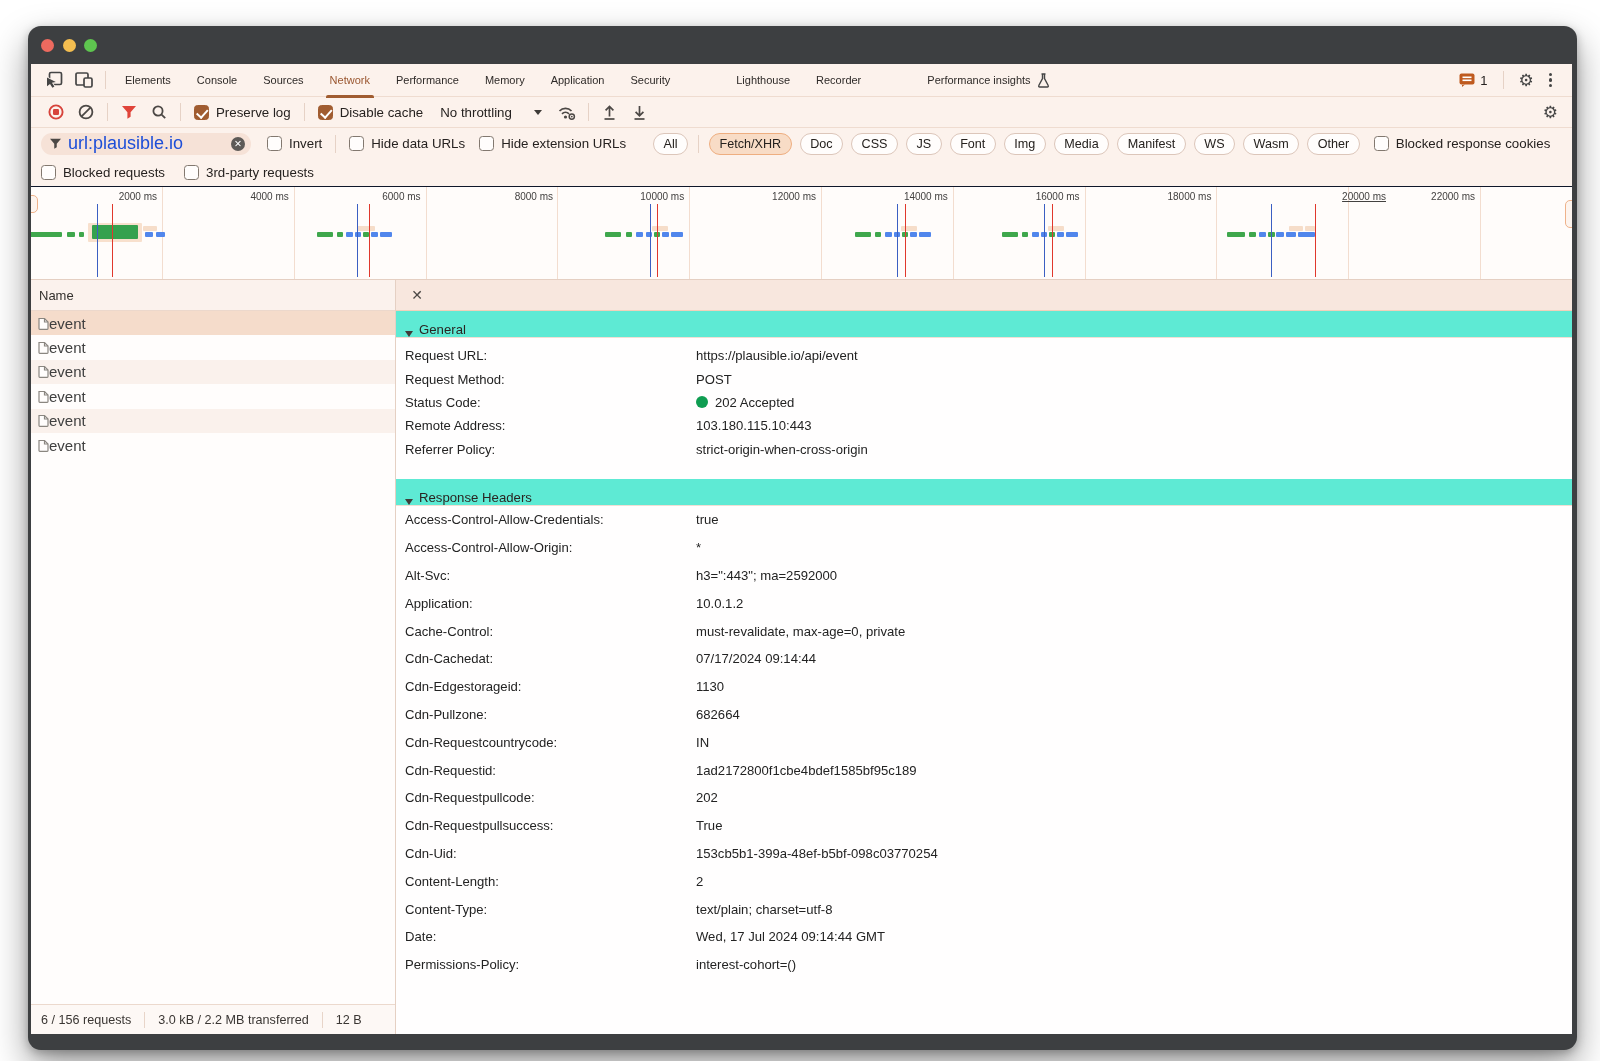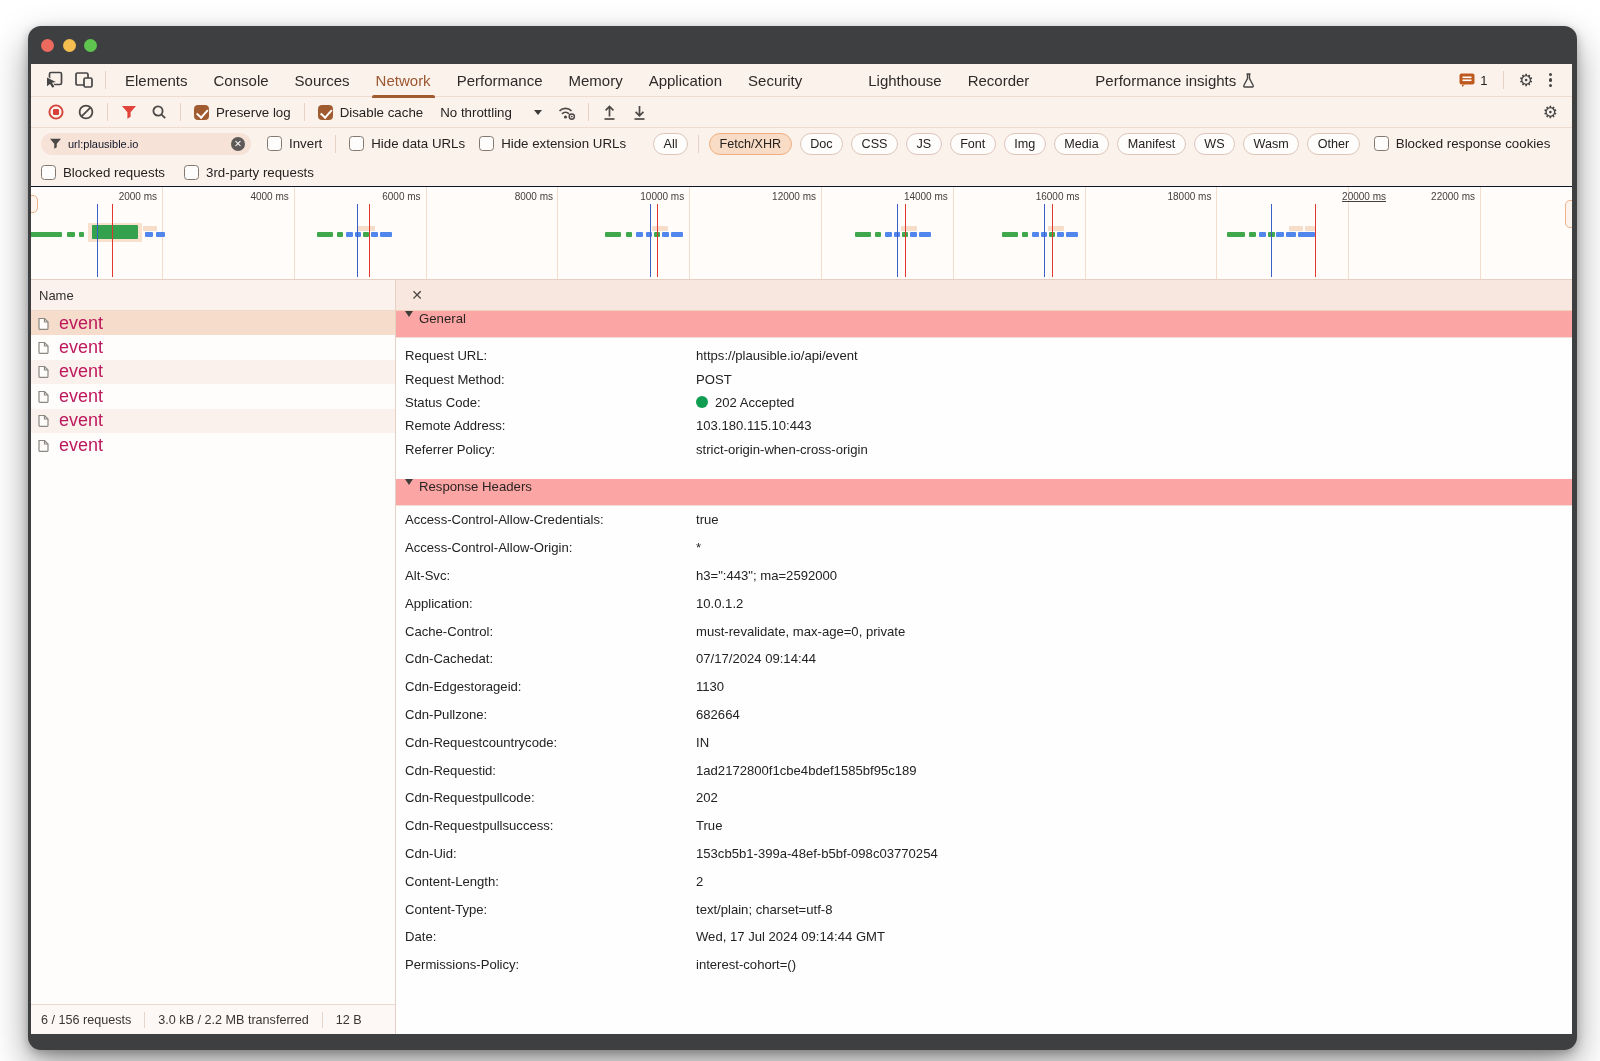--- a/index.html
+++ b/index.html
@@ -6,21 +6,21 @@
 body{width:1600px;height:1061px;background:#fff;font-family:"Liberation Sans",sans-serif;position:relative;overflow:hidden;font-size:13px;color:#262220}
 #window{position:absolute;left:28px;top:26px;width:1549px;height:1024px;background:#3d3f41;border-radius:13px;box-shadow:0 16px 36px rgba(0,0,0,.40),0 3px 10px rgba(0,0,0,.25)}
 #titlebar{height:38px;display:flex;align-items:center;gap:8.5px;padding-left:13px}
 .tl{width:13px;height:13px;border-radius:50%}
 #content{position:absolute;left:3px;right:5px;top:38px;bottom:16px;background:#fcf2ec;overflow:hidden;display:flex;flex-direction:column}
 
 #tabbar{height:33px;flex:0 0 33px;display:flex;align-items:center;border-bottom:1px solid #efdcd0;background:#fcf2ec;padding-left:8px}
 .tbicon{width:22px;height:22px;display:flex;align-items:center;justify-content:center;margin:0 4px;flex:0 0 auto}
 .vdiv{width:1px;height:18px;background:#e6d2c6;margin:0 6px;flex:0 0 auto}
 #main-tabs{display:flex;align-items:center;height:33px}
-.mtab{padding:0 13px;font-size:15px;color:#2e2a28;height:33px;display:flex;align-items:center;position:relative;white-space:nowrap}
+.mtab{padding:0 13px;font-size:11px;color:#2e2a28;height:33px;display:flex;align-items:center;position:relative;white-space:nowrap}
 .mtab.sel{color:#9a5730}
 .mtab.sel::after{content:"";position:absolute;left:9px;right:9px;bottom:-1px;height:2.3px;background:#a05c30;border-radius:2px 2px 0 0}
 .mtab.gap{margin-left:40px}
 .mtab .flask{margin-left:6px}
 #tab-right{margin-left:auto;display:flex;align-items:center;gap:9px;padding-right:14px}
 .chatwrap{display:flex;align-items:center;gap:5px}
 .gear{font-size:17px;color:#454545;line-height:1}
 .kebab{display:inline-flex;flex-direction:column;gap:2.5px;padding:2px 6px}
 .kebab i{width:3.2px;height:3.2px;border-radius:50%;background:#454545}
 
@@ -29,55 +29,55 @@
 .cblabel{display:flex;align-items:center;gap:7px;margin:0 7px;white-space:nowrap;font-size:13.3px}
 .cb{width:15px;height:15px;border:1.5px solid #82786f;border-radius:3.5px;background:#fffdfc;display:inline-block;position:relative;flex:0 0 auto}
 .cb.checked{background:#a05c30;border-color:#a05c30}
 .cb.checked::after{content:"";position:absolute;left:4.4px;top:1.2px;width:4.5px;height:8.5px;border:solid #fff;border-width:0 2px 2px 0;transform:rotate(42deg)}
 .throttle{display:flex;align-items:center;gap:22px;margin:0 10px;font-size:13.3px;white-space:nowrap}
 .caret{width:0;height:0;border-left:4.5px solid transparent;border-right:4.5px solid transparent;border-top:5.5px solid #3e3a37}
 #toolbar .spacer{flex:1}
 
 #filterrow{height:31px;flex:0 0 31px;display:flex;align-items:center;background:#fcf2ec;padding-left:10px}
 .filterpill{width:210px;height:22px;border-radius:11px;background:#f6e2d7;display:flex;align-items:center;padding:0 6px 0 8px;gap:6px}
-.filterpill .ftext{flex:1;font-size:11px;color:#0f172a}
+.filterpill .ftext{flex:1;font-size:18px;color:#1d4ed8}
 .clearx{width:14px;height:14px;border-radius:50%;background:#5d5a57;color:#fff;font-size:9.5px;display:flex;align-items:center;justify-content:center;line-height:1}
 .pill{height:22px;padding:0 9.5px;border-radius:11.5px;border:1px solid #dcc6ba;background:#fffdfc;display:flex;align-items:center;font-size:12.6px;color:#25211e;margin:0 4px;white-space:nowrap}
 .pill.sel{background:#f8dcc6;border-color:#eeae80}
 #type-pills{display:flex;align-items:center;margin-left:16px}
 
 #filterrow2{height:28px;flex:0 0 28px;display:flex;align-items:center;background:#fcf2ec;padding-left:10px;border-bottom:1px solid #0f172a}
 
 #overview{height:93px;flex:0 0 93px;background:#fffcfa;border-bottom:1px solid #e5cfc2;position:relative;overflow:hidden}
 .gline{position:absolute;top:0;bottom:0;width:1px;background:#f3ddcf}
 .glabel{position:absolute;top:4px;font-size:10px;color:#434140;text-align:right;width:120px}
 .wf-vblue{position:absolute;top:17px;bottom:2px;width:1.3px;background:#3b5fc2}
 .wf-vred{position:absolute;top:17px;bottom:2px;width:1.3px;background:#e0382c}
 .seg{position:absolute;border-radius:1px}
 .edgemark{position:absolute;background:#fdf4ee;border:1.5px solid #efb28a;border-radius:5px}
 
 #split{flex:1;display:flex;min-height:0}
 #leftpanel{width:365px;flex:0 0 365px;background:#fffdfc;border-right:1px solid #e5d0c3;display:flex;flex-direction:column}
 #namehdr{height:31px;flex:0 0 31px;display:flex;align-items:center;padding-left:8px;background:#fbf2ed;border-bottom:1px solid #ecd8cc;font-size:13px;color:#33302d}
 #req-rows{flex:0 0 auto}
-.reqrow{height:24.4px;display:flex;align-items:center;padding-left:7px;gap:10px;font-size:18px;color:#be185d;background:#fffdfc}
+.reqrow{height:24.4px;display:flex;align-items:center;padding-left:7px;gap:0;font-size:15px;color:#404040;background:#fffdfc}
 .reqrow.stripe{background:#faf1ec}
 .reqrow.sel{background:#f5dccb}
 #leftfill{flex:1}
 #statusbar{height:30px;flex:0 0 30px;border-top:1px solid #ecd9cd;background:#fdf8f5;display:flex;align-items:center;padding-left:10px;font-size:12.6px;color:#3a3633;overflow:hidden}
 #statusbar .sdiv{width:1px;height:16px;background:#e8d5c9;margin:0 13px;flex:0 0 auto}
 #statusbar span{white-space:nowrap}
 
 #details{flex:1;background:#fffefe;display:flex;flex-direction:column;min-width:0}
 #dtabs{height:31px;flex:0 0 31px;background:#f8e7de;display:flex;align-items:center;border-bottom:1px solid #f0d0ba;padding-left:12px}
 .closex{font-size:14px;color:#4c4845;margin-right:8px;width:18px;text-align:center}
 .dtab{padding:0 11px;font-size:13.2px;color:#3a3633;height:31px;display:flex;align-items:center;position:relative;white-space:nowrap}
 .dtab.sel{color:#9a5730}
 .dtab.sel::after{content:"";position:absolute;left:10px;right:10px;bottom:0;height:2.3px;background:#a05c30;border-radius:2px 2px 0 0}
-.secbar{height:27px;flex:0 0 27px;background:#fca5a5;border-bottom:1px solid #f2dfd4;display:flex;align-items:flex-start;padding-left:9px;gap:6px;font-size:13.2px;font-weight:500;color:#2a2522}
+.secbar{height:27px;flex:0 0 27px;background:#5eead4;border-bottom:1px solid #f2dfd4;display:flex;align-items:flex-end;padding-left:9px;gap:6px;font-size:13.2px;font-weight:500;color:#2a2522}
 .tri{width:0;height:0;border-left:4.5px solid transparent;border-right:4.5px solid transparent;border-top:6px solid #403c39}
 .hrow{display:flex;align-items:center;padding-left:9px;font-size:13.1px}
 .hrow .hl{width:291px;flex:0 0 291px;color:#232323}
 .hrow .hv{color:#232323;white-space:nowrap}
 .grow{height:23.4px}
 .rrow{height:27.8px}
 #gen-rows{padding:6px 0 18px 0}
 .dot{display:inline-block;width:12px;height:12px;border-radius:50%;background:#0f9d51;margin-right:7px;vertical-align:-1.5px}
 svg{display:block}
 </style>

